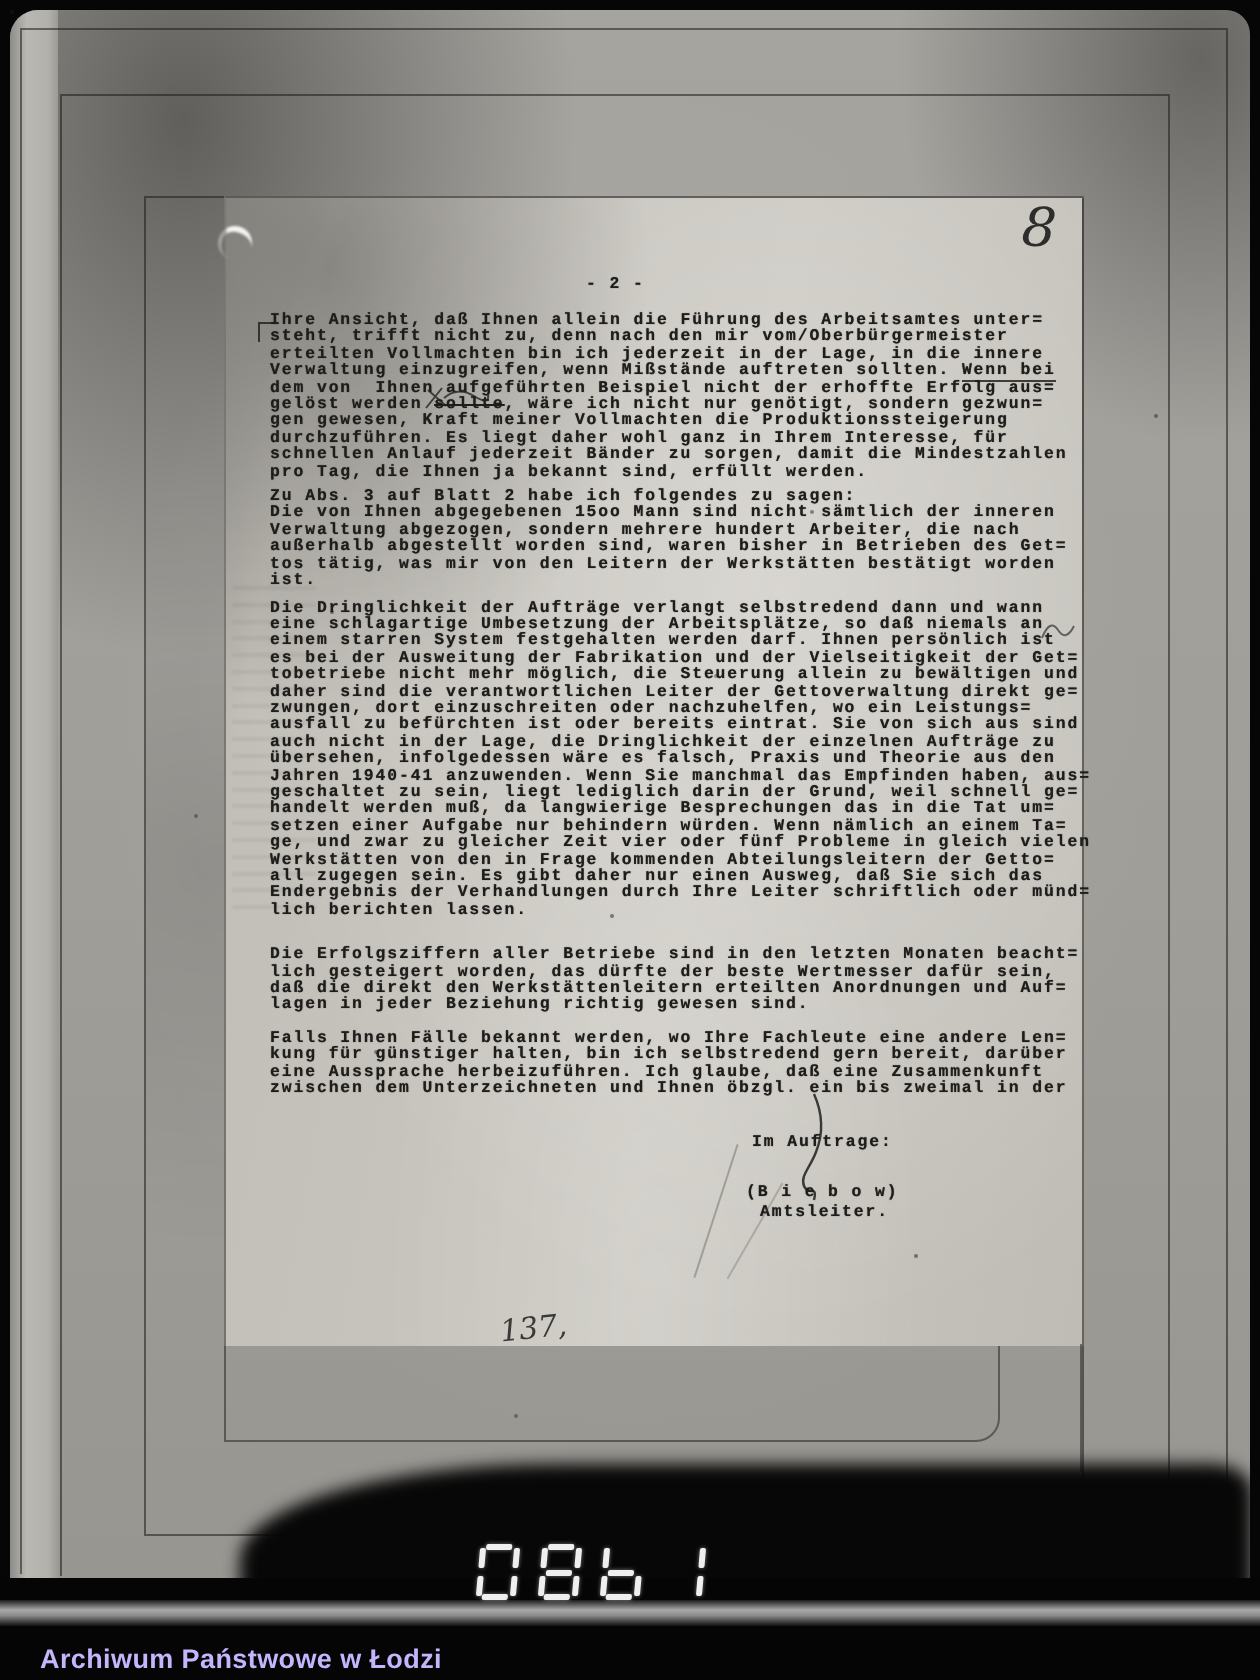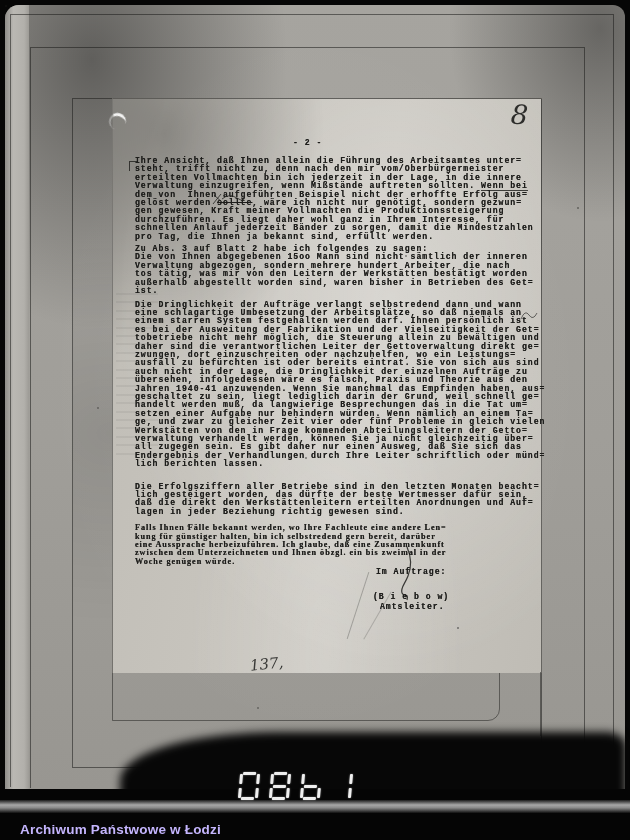--- a/index.html
+++ b/index.html
@@ -130,58 +130,56 @@
           <div class="tline"><span>gelöst werden </span><span class="m-st">sollte</span><span>, wäre ich nicht nur genötigt, sondern gezwun=</span></div>
           <div class="tline"><span>gen gewesen, Kraft meiner Vollmachten die Produktionssteigerung</span></div>
           <div class="tline"><span>durchzuführen. Es liegt daher wohl ganz in Ihrem Interesse, für</span></div>
           <div class="tline"><span>schnellen Anlauf jederzeit Bänder zu sorgen, damit die Mindestzahlen</span></div>
           <div class="tline"><span>pro Tag, die Ihnen ja bekannt sind, erfüllt werden.</span></div>
         </div>
         <div style="margin-top: 4px;">
           <div class="tline"><span>Zu Abs. 3 auf Blatt 2 habe ich folgendes zu sagen:</span></div>
           <div class="tline"><span>Die von Ihnen abgegebenen 15oo Mann sind nicht sämtlich der inneren</span></div>
           <div class="tline"><span>Verwaltung abgezogen, sondern mehrere hundert Arbeiter, die nach</span></div>
+          <div class="tline"><span>außerhalb abgestellt worden sind, waren bisher in Betrieben des Get=</span></div>
           <div class="tline"><span>tos tätig, was mir von den Leitern der Werkstätten bestätigt worden</span></div>
-          <div class="tline"><span>außerhalb abgestellt worden sind, waren bisher in Betrieben des Get=</span></div>
           <div class="tline"><span>ist.</span></div>
         </div>
         <div style="margin-top: 5px;">
           <div class="tline"><span>Die Dringlichkeit der Aufträge verlangt selbstredend dann und wann</span></div>
           <div class="tline"><span>eine schlagartige Umbesetzung der Arbeitsplätze, so daß niemals an</span></div>
           <div class="tline"><span>einem starren System festgehalten werden darf. Ihnen persönlich ist</span></div>
           <div class="tline"><span>es bei der Ausweitung der Fabrikation und der Vielseitigkeit der Get=</span></div>
           <div class="tline"><span>tobetriebe nicht mehr möglich, die Steuerung allein zu bewältigen und</span></div>
           <div class="tline"><span>daher sind die verantwortlichen Leiter der Gettoverwaltung direkt ge=</span></div>
           <div class="tline"><span>zwungen, dort einzuschreiten oder nachzuhelfen, wo ein Leistungs=</span></div>
           <div class="tline"><span>ausfall zu befürchten ist oder bereits eintrat. Sie von sich aus sind</span></div>
           <div class="tline"><span>auch nicht in der Lage, die Dringlichkeit der einzelnen Aufträge zu</span></div>
           <div class="tline"><span>übersehen, infolgedessen wäre es falsch, Praxis und Theorie aus den</span></div>
           <div class="tline"><span>Jahren 1940-41 anzuwenden. Wenn Sie manchmal das Empfinden haben, aus=</span></div>
           <div class="tline"><span>geschaltet zu sein, liegt lediglich darin der Grund, weil schnell ge=</span></div>
           <div class="tline"><span>handelt werden muß, da langwierige Besprechungen das in die Tat um=</span></div>
           <div class="tline"><span>setzen einer Aufgabe nur behindern würden. Wenn nämlich an einem Ta=</span></div>
           <div class="tline"><span>ge, und zwar zu gleicher Zeit vier oder fünf Probleme in gleich vielen</span></div>
           <div class="tline"><span>Werkstätten von den in Frage kommenden Abteilungsleitern der Getto=</span></div>
-          <div class="tline"><span>verwaltung verhandelt werden, können Sie ja nicht gleichzeitig über=</span></div>
           <div class="tline"><span>all zugegen sein. Es gibt daher nur einen Ausweg, daß Sie sich das</span></div>
           <div class="tline"><span>Endergebnis der Verhandlungen durch Ihre Leiter schriftlich oder münd=</span></div>
           <div class="tline"><span>lich berichten lassen.</span></div>
         </div>
         <div style="margin-top: 14px;">
           <div class="tline"><span>Die Erfolgsziffern aller Betriebe sind in den letzten Monaten beacht=</span></div>
           <div class="tline"><span>lich gesteigert worden, das dürfte der beste Wertmesser dafür sein,</span></div>
           <div class="tline"><span>daß die direkt den Werkstättenleitern erteilten Anordnungen und Auf=</span></div>
           <div class="tline"><span>lagen in jeder Beziehung richtig gewesen sind.</span></div>
         </div>
-        <div style="margin-top: 8px; font-family: Liberation Serif, serif;">
+        <div style="margin-top: 8px;">
           <div class="tline"><span>Falls Ihnen Fälle bekannt werden, wo Ihre Fachleute eine andere Len=</span></div>
           <div class="tline"><span>kung für günstiger halten, bin ich selbstredend gern bereit, darüber</span></div>
           <div class="tline"><span>eine Aussprache herbeizuführen. Ich glaube, daß eine Zusammenkunft</span></div>
           <div class="tline"><span>zwischen dem Unterzeichneten und Ihnen öbzgl. ein bis zweimal in der</span></div>
-          <div class="tline"><span>Woche genügen würde.</span></div>
         </div>
       </div>
 
     <svg class="svgmark" style="left:206px;top:186px;" width="34" height="16" viewBox="0 0 34 16">
       <path d="M2 13 L10 3 M3 4 L12 12 M11 8 Q18 2 26 7 T33 6" stroke="rgba(35,35,33,.8)" stroke-width="1" fill="none"></path>
     </svg>
     <svg class="svgmark" style="left:514px;top:300px;" width="20" height="20" viewBox="0 0 20 20">
       <path d="M2 14 Q6 4 10 10 T18 8" stroke="rgba(40,40,38,.65)" stroke-width="1" fill="none"></path>
     </svg>
 

